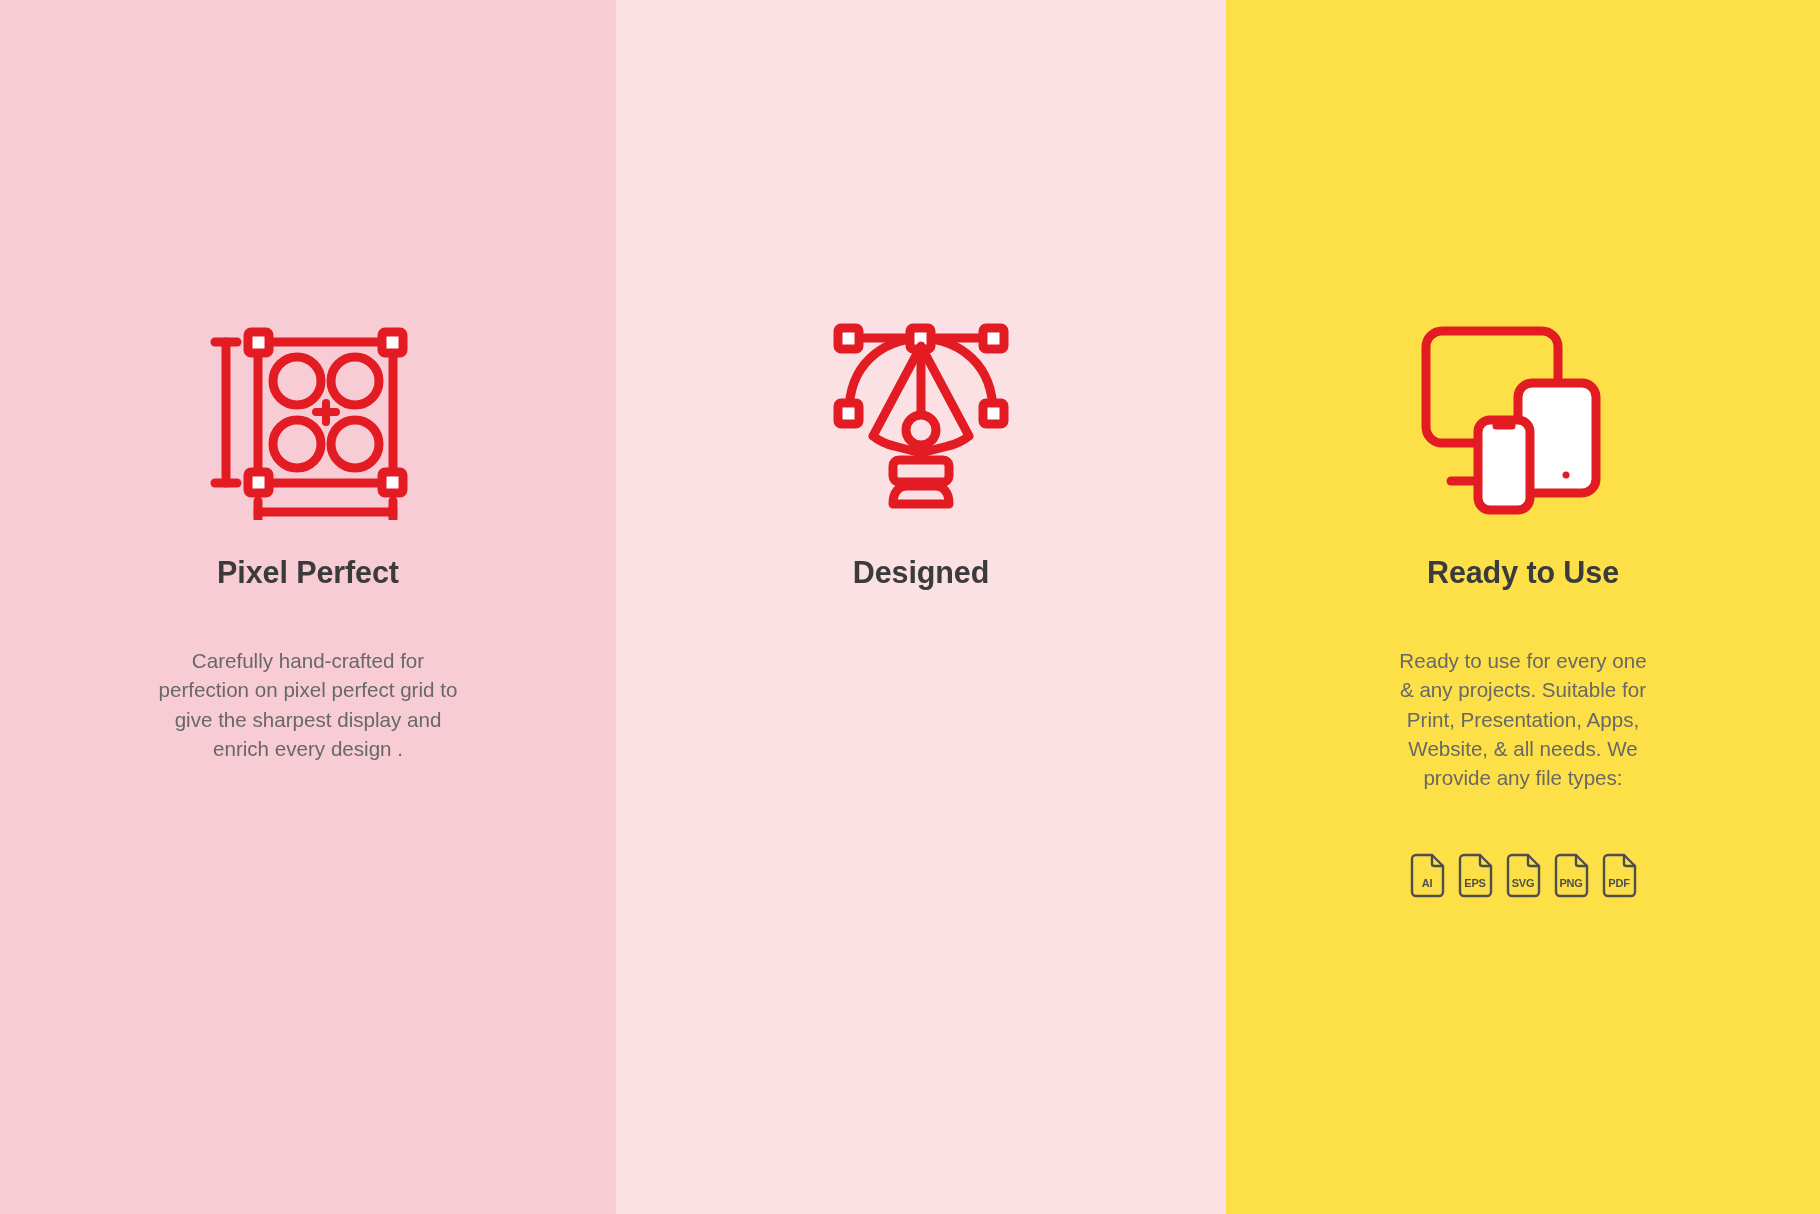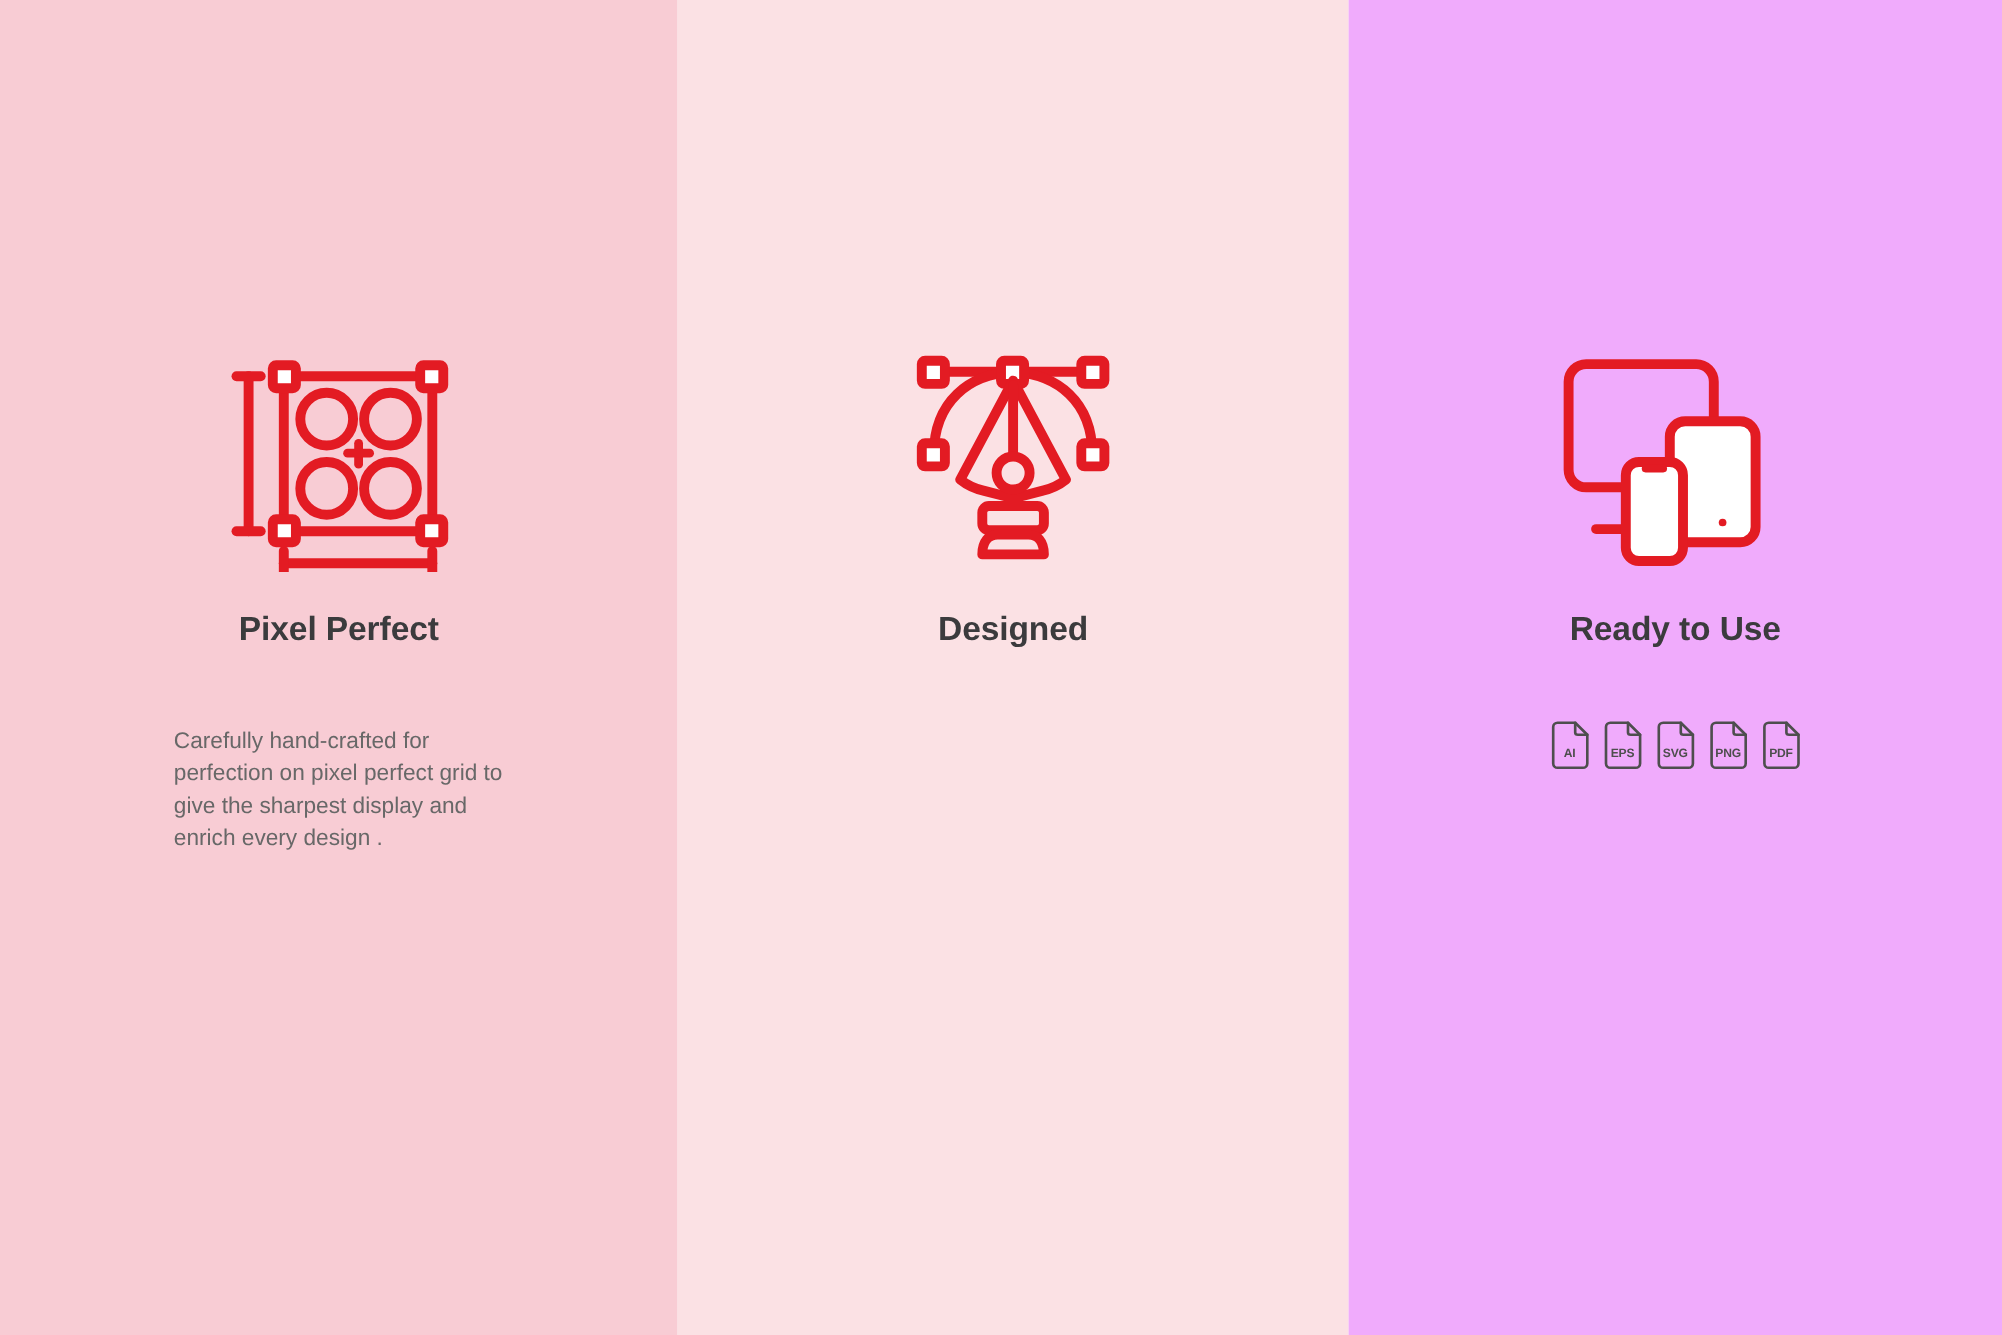--- a/index.html
+++ b/index.html
@@ -24,46 +24,46 @@
   .panel {
     position: relative;
     height: 1214px;
     box-sizing: border-box;
     display: flex;
     flex-direction: column;
     align-items: center;
   }
   .panel-1 { width: 616px; background: #F8CCD4; }
   .panel-2 { width: 610px; background: #FBE1E4; }
-  .panel-3 { width: 594px; background: #f0abfc; }
+  .panel-3 { width: 594px; background: #fde047; }
 
   .icon-wrap {
     width: 100%;
     height: 260px;
     margin-top: 290px;
     display: flex;
     align-items: center;
     justify-content: center;
   }
   .icon-wrap svg { display: block; }
 
   .heading {
     font-size: 30.5px;
     font-weight: bold;
     color: #3B3B3D;
     letter-spacing: -0.1px;
     margin-top: 6px;
     line-height: 1.1;
   }
   .body-copy {
-    margin-top: 44px;
+    margin-top: 31px;
     font-size: 20.6px;
     line-height: 29.4px;
     color: #686868;
-    text-align: left;
+    text-align: center;
     width: 300px;
   }
   .panel-2 .body-copy { width: 272px; }
   .panel-3 .body-copy { width: 266px; }
 
   .file-types {
     margin-top: 40px;
     display: flex;
     flex-direction: row;
     align-items: flex-start;
@@ -164,20 +164,21 @@
         <line x1="33" y1="158" x2="100" y2="158" stroke-width="9"></line>
 
         <rect x="100" y="60" width="78" height="110" rx="14" fill="#FFFFFF" stroke-width="9"></rect>
         <circle cx="148" cy="152" r="3.5" fill="#E31B23" stroke="none"></circle>
 
         <rect x="60" y="97" width="52" height="90" rx="12" fill="#FFFFFF" stroke-width="9"></rect>
         <path d="M 78 103 L 94 103" stroke-width="7"></path>
       </svg>
     </div>
     <h2 class="heading">Ready to Use</h2>
+    <p class="body-copy">Ready to use for every one &amp; any projects. Suitable for Print, Presentation, Apps, Website, &amp; all needs. We provide any file types:</p>
 
     <div class="file-types">
       <div class="file-badge">
         <svg width="35" height="45" viewBox="0 0 35 45" fill="none" stroke="#4E4E4E" stroke-width="2.4" stroke-linejoin="round" stroke-linecap="round">
           <path d="M 22 2 L 6 2 C 3.8 2 2 3.8 2 6 L 2 39 C 2 41.2 3.8 43 6 43 L 29 43 C 31.2 43 33 41.2 33 39 L 33 13 Z"></path>
           <path d="M 22 2 L 22 11 C 22 12.5 23 13 24.5 13 L 33 13"></path>
         </svg>
         <span class="ft-label">AI</span>
       </div>
       <div class="file-badge">

